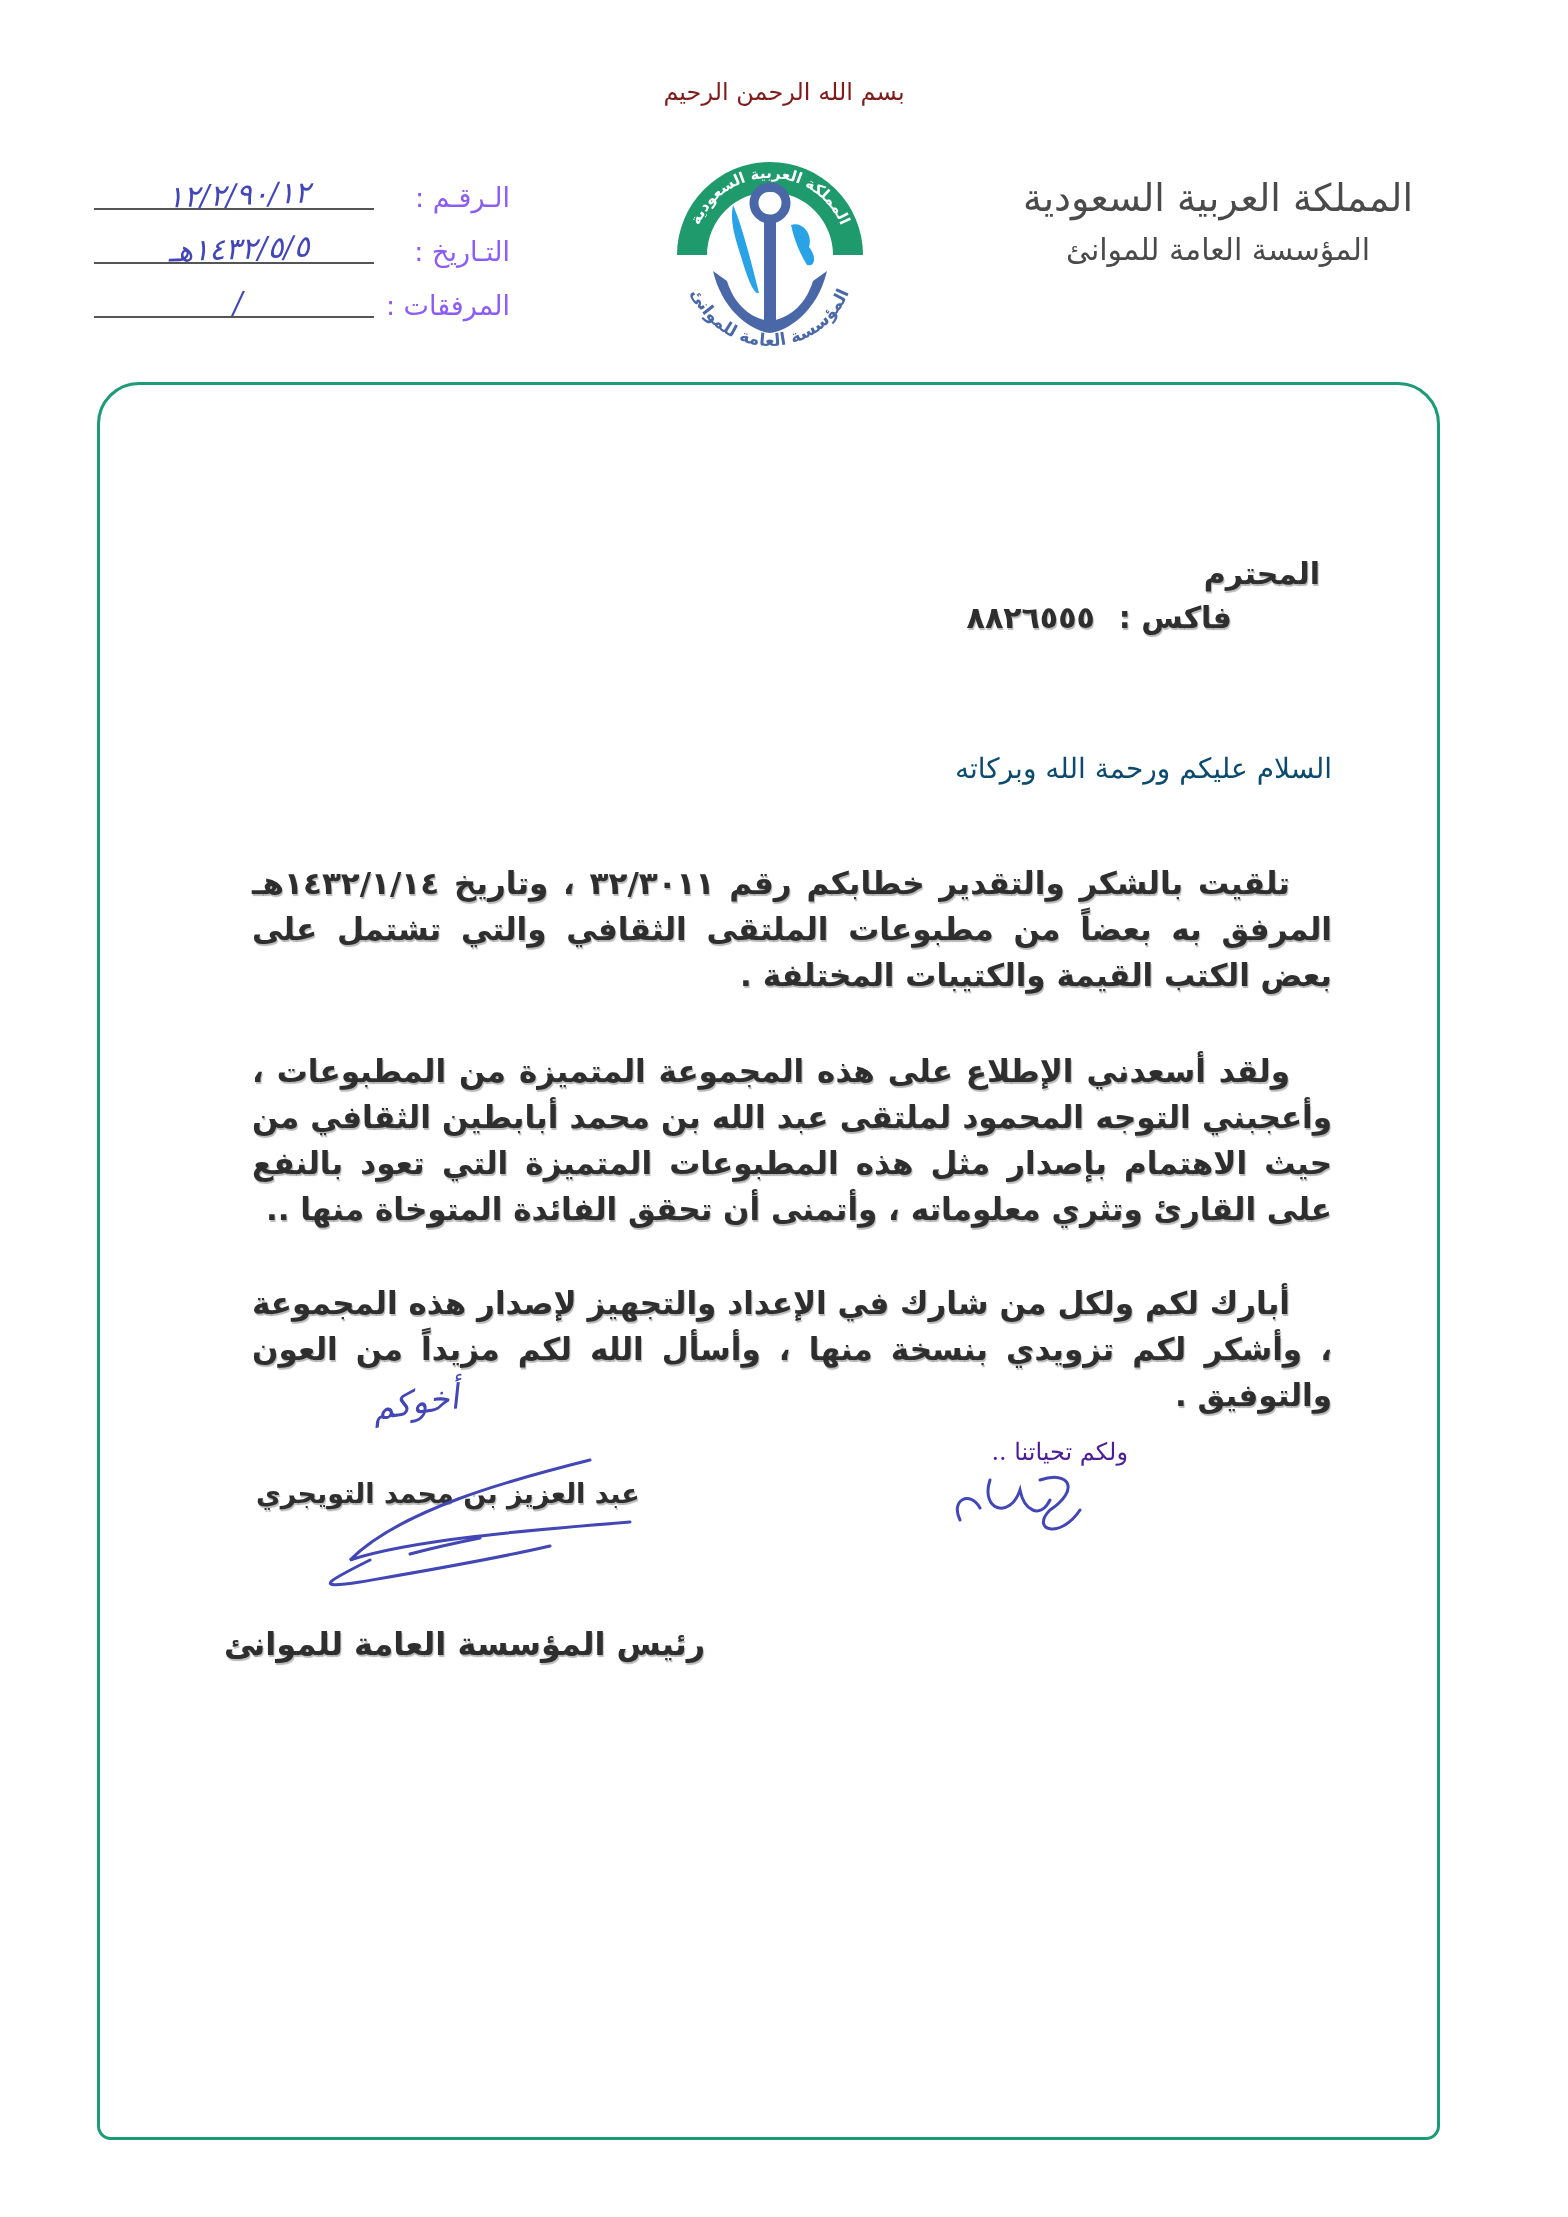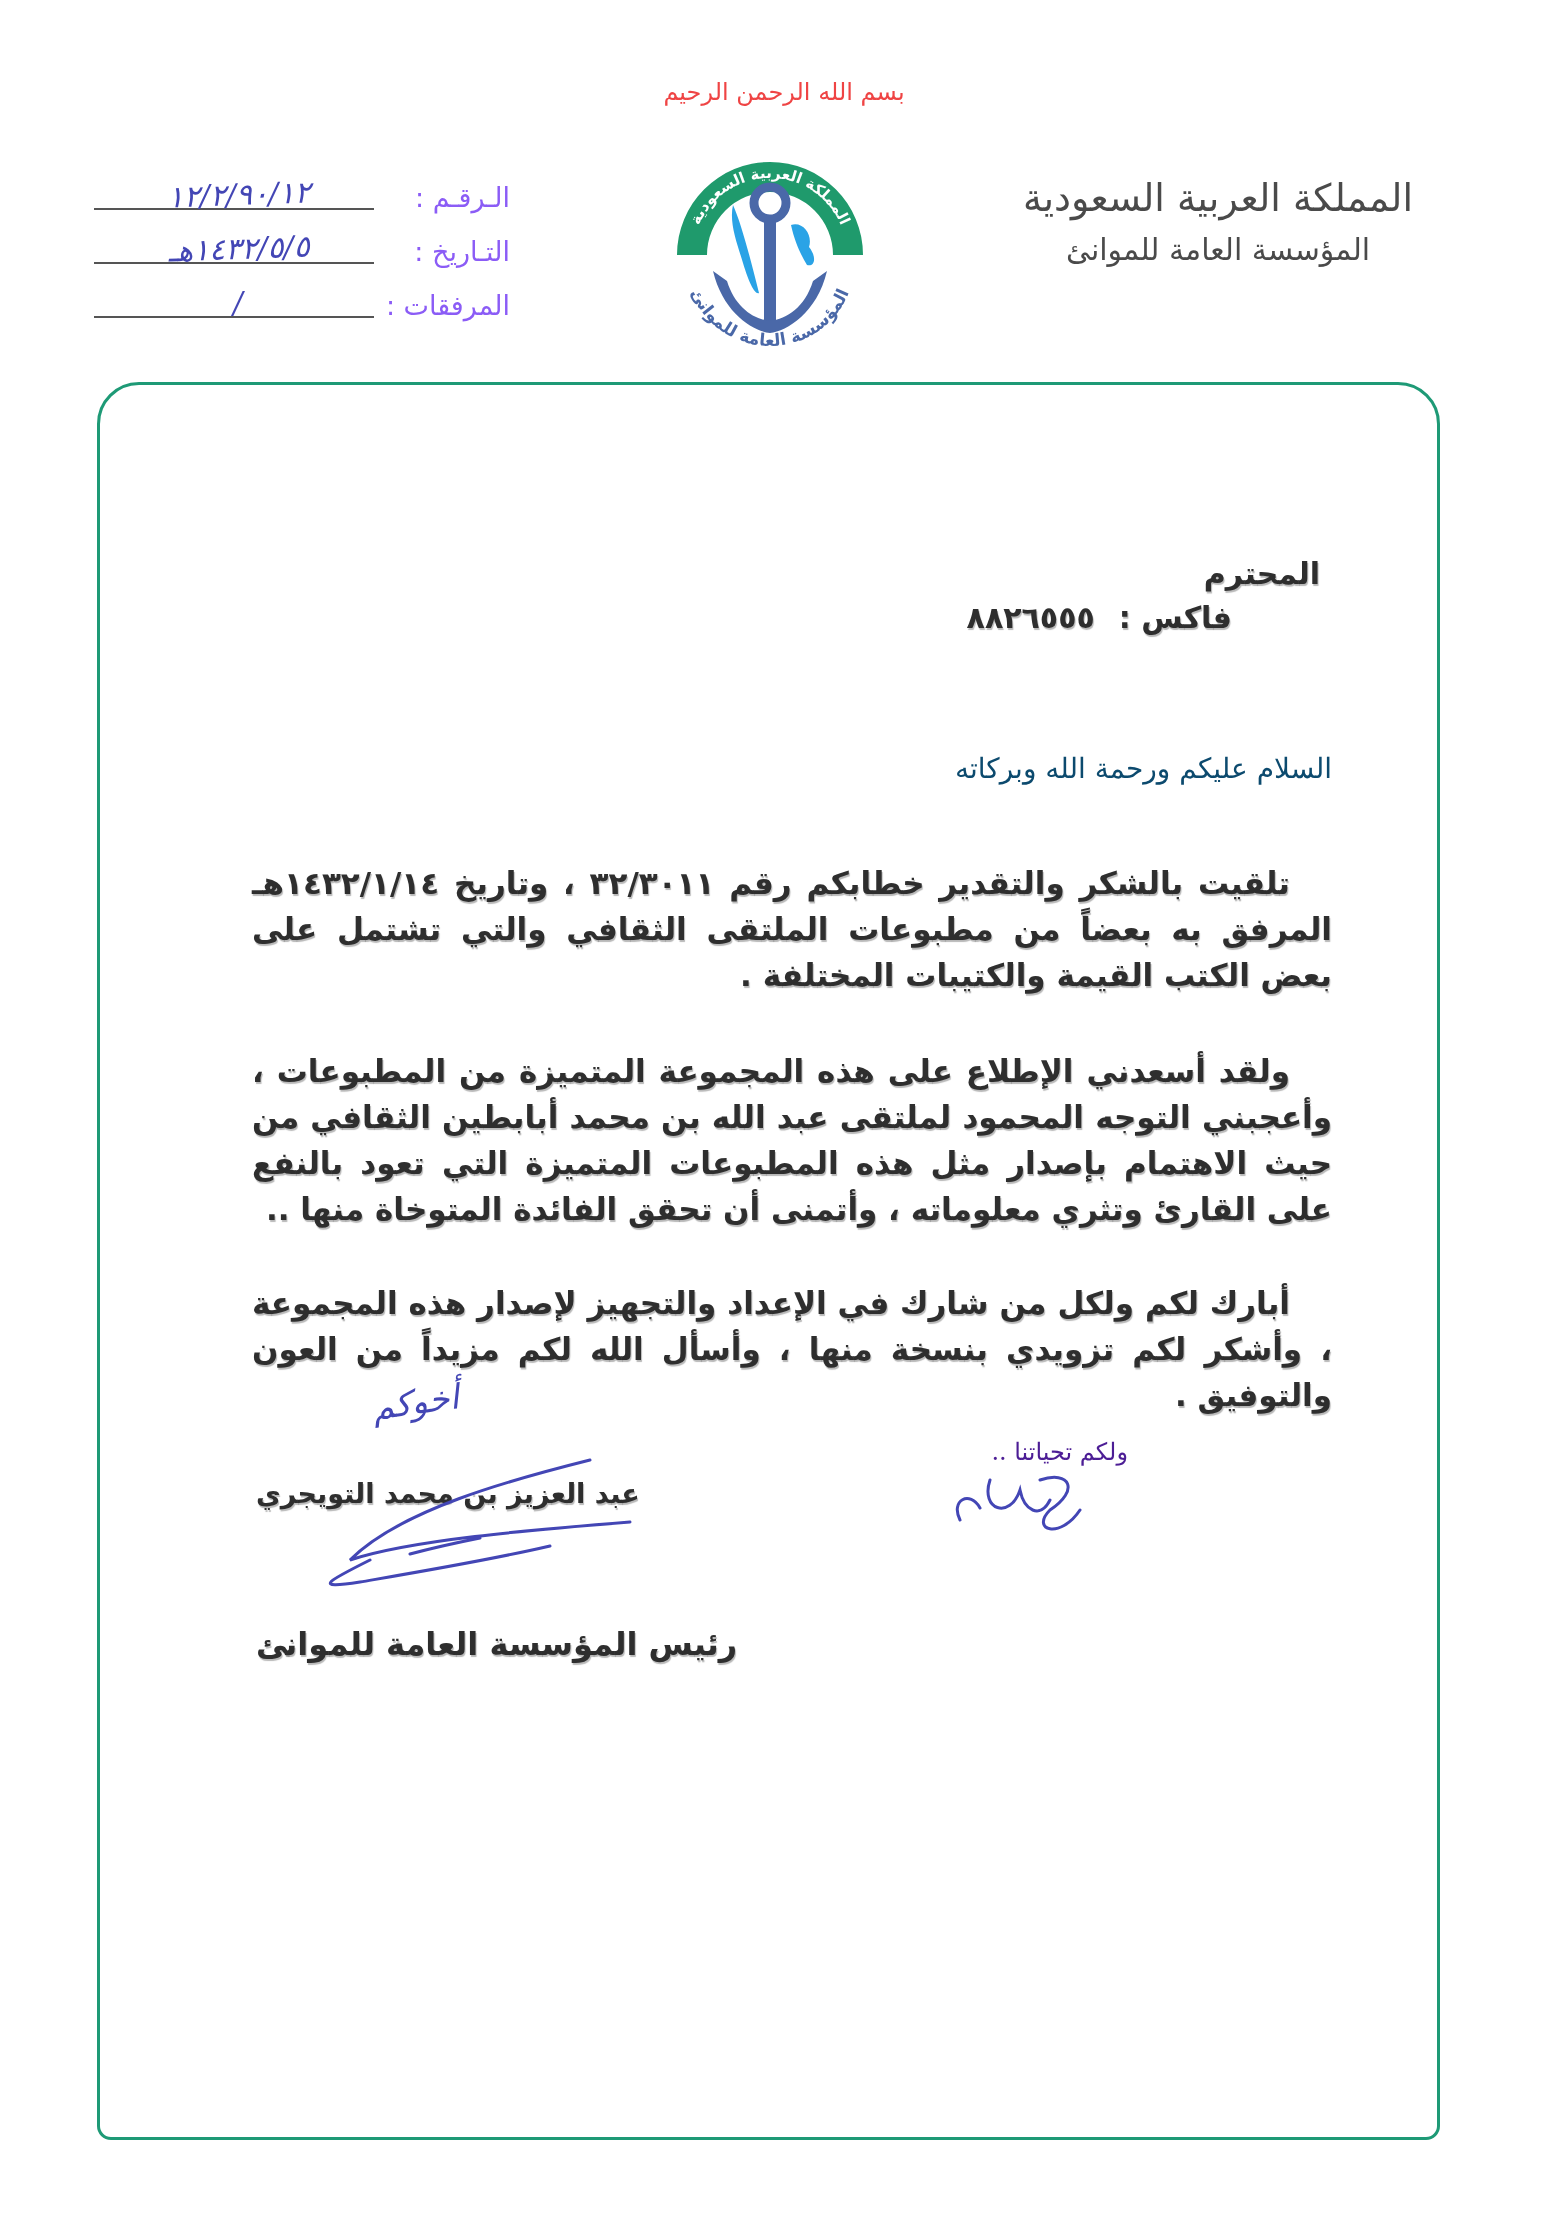--- a/index.html
+++ b/index.html
@@ -4,21 +4,21 @@
 <style>
   html, body { margin: 0; padding: 0; background: #ffffff; }
   body {
     width: 1568px; height: 2217px; position: relative; overflow: hidden;
     font-family: "DejaVu Sans", "Liberation Sans", sans-serif;
     color: #2f2f2f;
   }
   .abs { position: absolute; }
   .bismillah {
     top: 78px; left: 0; width: 1568px; text-align: center;
-    font-size: 24px; color: #ef4444; letter-spacing: 0.5px;
+    font-size: 24px; color: #7f1d1d; letter-spacing: 0.5px;
   }
   .org-block {
     top: 170px; right: 120px; width: 460px; text-align: center; color: #4a4a4a;
   }
   .org-block .l1 { font-size: 38px; line-height: 56px; }
   .org-block .l2 { font-size: 30px; line-height: 48px; }
   .org-block .l3 { font-size: 30px; line-height: 48px; }
 
   .ref-block { top: 170px; left: 30px; width: 480px; }
   .ref-row { position: relative; height: 54px; display: flex; flex-direction: row; align-items: center; }
@@ -67,21 +67,21 @@
     top: 1438px; right: 440px; font-family: "DejaVu Serif", serif; font-size: 24px; color: #4c1d95;
   }
   .sig-right { top: 1460px; left: 940px; width: 160px; height: 90px; }
 
   .sig-note {
     top: 1382px; left: 372px; font-family: "DejaVu Serif", serif; font-style: italic;
     font-size: 34px; color: #4346b5; transform: rotate(-8deg);
   }
   .signer-name { top: 1478px; left: 256px; font-size: 27px; }
   .sig-left { top: 1450px; left: 290px; width: 360px; height: 140px; }
-  .signer-title { top: 1625px; left: 224px; font-size: 32px; margin-left: 32px; }
+  .signer-title { top: 1625px; left: 224px; font-size: 32px; }
 </style>
 </head>
 <body>
 
 <div class="abs bismillah">بسم الله الرحمن الرحيم</div>
 
 <div class="abs org-block">
   <div class="l1">المملكة العربية السعودية</div>
   <div class="l2">المؤسسة العامة للموانئ</div>
 </div>

